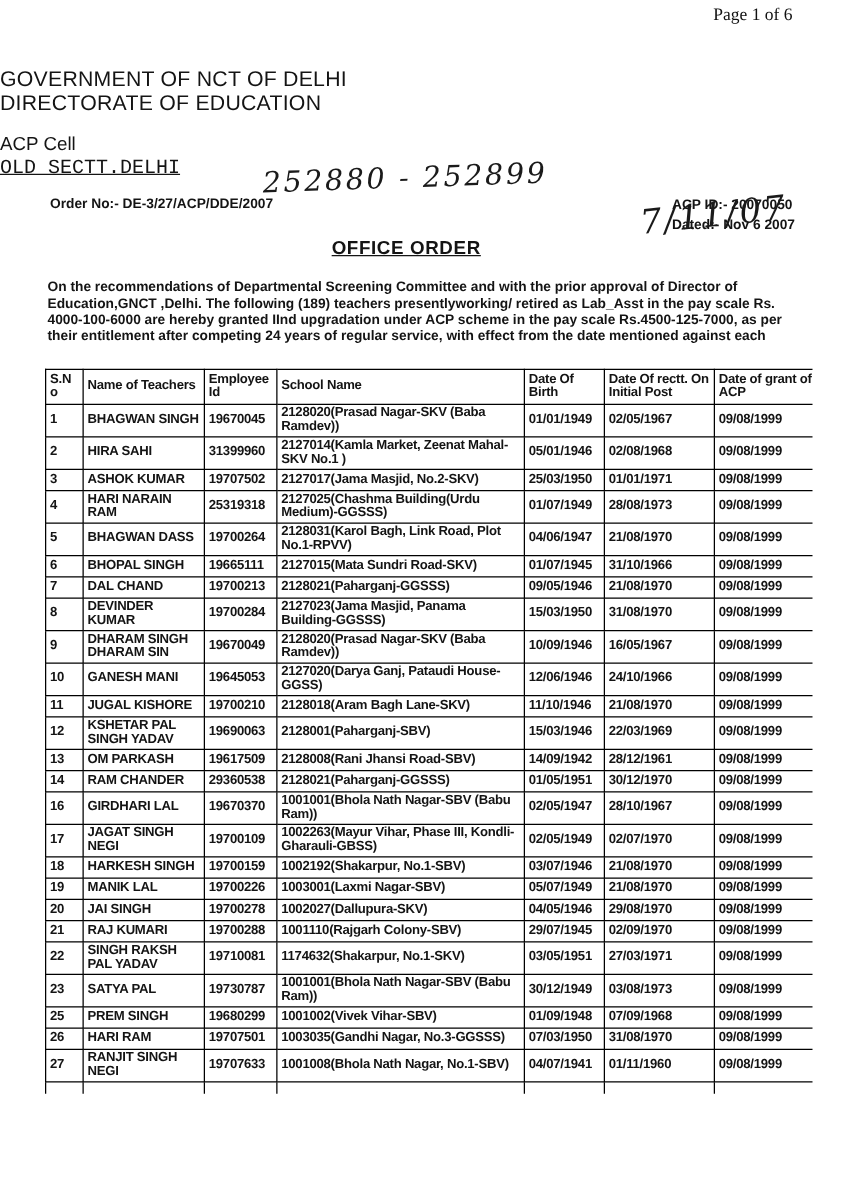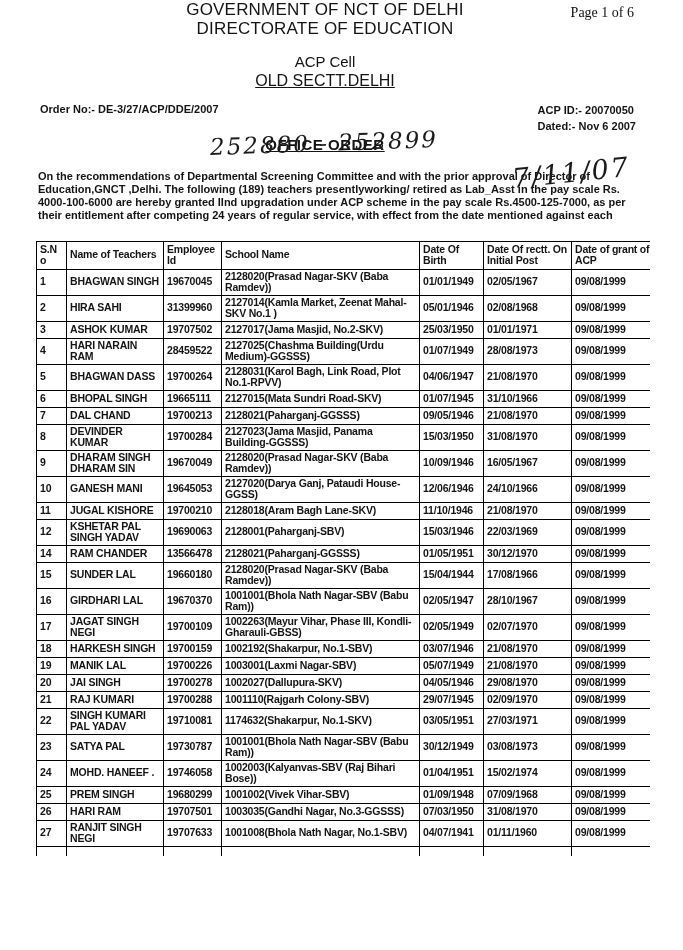--- a/index.html
+++ b/index.html
@@ -4,24 +4,24 @@
 <style>
   html,body{margin:0;padding:0;background:#ffffff;}
   .page{
     width:650px;height:950px;position:relative;background:#ffffff;
     font-family:"Liberation Sans",sans-serif;color:#141414;overflow:hidden;
   }
   .page-num{
     position:absolute;top:5px;right:16px;
     font-family:"Liberation Serif",serif;font-size:14px;color:#111;
   }
-  .title-block{text-align:center;line-height:1.12;}
+  .title-block{padding-top:54px;line-height:1.12;}
   .t1{font-size:17px;letter-spacing:0.2px;}
   .t2{font-size:15px;margin-top:16px;}
-  .t3{font-size:16px;text-decoration:underline;margin-top:1px;}
+  .t3{font-size:16px;text-decoration:underline;margin-top:1px;font-family:Liberation Mono, monospace;}
   .order-row{
     display:flex;justify-content:space-between;align-items:flex-start;
     margin:13px 14px 0 40px;font-size:11px;font-weight:bold;gap:32px;
   }
   .right-meta{line-height:1.45;text-align:left;margin-left:48px;}
   .oo-heading{text-align:center;font-size:15px;font-weight:bold;margin-top:1px;}
   .oo-heading span{text-decoration:underline;letter-spacing:0.5px;}
   .body-text{
     margin:17px 16px 0 38px;font-size:11px;font-weight:bold;
     line-height:13px;text-align:left;
@@ -122,21 +122,21 @@
           <td>ASHOK KUMAR</td>
           <td>19707502</td>
           <td>2127017(Jama Masjid, No.2-SKV)</td>
           <td>25/03/1950</td>
           <td>01/01/1971</td>
           <td>09/08/1999</td>
         </tr>
         <tr>
           <td>4</td>
           <td>HARI NARAIN RAM</td>
-          <td>28459522</td>
+          <td>25319318</td>
           <td>2127025(Chashma Building(Urdu Medium)-GGSSS)</td>
           <td>01/07/1949</td>
           <td>28/08/1973</td>
           <td>09/08/1999</td>
         </tr>
         <tr>
           <td>5</td>
           <td>BHAGWAN DASS</td>
           <td>19700264</td>
           <td>2128031(Karol Bagh, Link Road, Plot No.1-RPVV)</td>
@@ -201,35 +201,35 @@
         <tr>
           <td>12</td>
           <td>KSHETAR PAL SINGH YADAV</td>
           <td>19690063</td>
           <td>2128001(Paharganj-SBV)</td>
           <td>15/03/1946</td>
           <td>22/03/1969</td>
           <td>09/08/1999</td>
         </tr>
         <tr>
+          <td>13</td>
+          <td>OM PARKASH</td>
+          <td>19617509</td>
+          <td>2128008(Rani Jhansi Road-SBV)</td>
+          <td>14/09/1942</td>
+          <td>28/12/1961</td>
+          <td>09/08/1999</td>
+        </tr>
+        <tr>
           <td>14</td>
           <td>RAM CHANDER</td>
-          <td>13566478</td>
+          <td>29360538</td>
           <td>2128021(Paharganj-GGSSS)</td>
           <td>01/05/1951</td>
           <td>30/12/1970</td>
-          <td>09/08/1999</td>
-        </tr>
-        <tr>
-          <td>15</td>
-          <td>SUNDER LAL</td>
-          <td>19660180</td>
-          <td>2128020(Prasad Nagar-SKV (Baba Ramdev))</td>
-          <td>15/04/1944</td>
-          <td>17/08/1966</td>
           <td>09/08/1999</td>
         </tr>
         <tr>
           <td>16</td>
           <td>GIRDHARI LAL</td>
           <td>19670370</td>
           <td>1001001(Bhola Nath Nagar-SBV (Babu Ram))</td>
           <td>02/05/1947</td>
           <td>28/10/1967</td>
           <td>09/08/1999</td>
@@ -274,46 +274,37 @@
           <td>21</td>
           <td>RAJ KUMARI</td>
           <td>19700288</td>
           <td>1001110(Rajgarh Colony-SBV)</td>
           <td>29/07/1945</td>
           <td>02/09/1970</td>
           <td>09/08/1999</td>
         </tr>
         <tr>
           <td>22</td>
-          <td>SINGH KUMARI PAL YADAV</td>
+          <td>SINGH RAKSH PAL YADAV</td>
           <td>19710081</td>
           <td>1174632(Shakarpur, No.1-SKV)</td>
           <td>03/05/1951</td>
           <td>27/03/1971</td>
           <td>09/08/1999</td>
         </tr>
         <tr>
           <td>23</td>
           <td>SATYA PAL</td>
           <td>19730787</td>
           <td>1001001(Bhola Nath Nagar-SBV (Babu Ram))</td>
           <td>30/12/1949</td>
           <td>03/08/1973</td>
           <td>09/08/1999</td>
         </tr>
         <tr>
-          <td>24</td>
-          <td>MOHD. HANEEF .</td>
-          <td>19746058</td>
-          <td>1002003(Kalyanvas-SBV (Raj Bihari Bose))</td>
-          <td>01/04/1951</td>
-          <td>15/02/1974</td>
-          <td>09/08/1999</td>
-        </tr>
-        <tr>
           <td>25</td>
           <td>PREM SINGH</td>
           <td>19680299</td>
           <td>1001002(Vivek Vihar-SBV)</td>
           <td>01/09/1948</td>
           <td>07/09/1968</td>
           <td>09/08/1999</td>
         </tr>
         <tr>
           <td>26</td>

